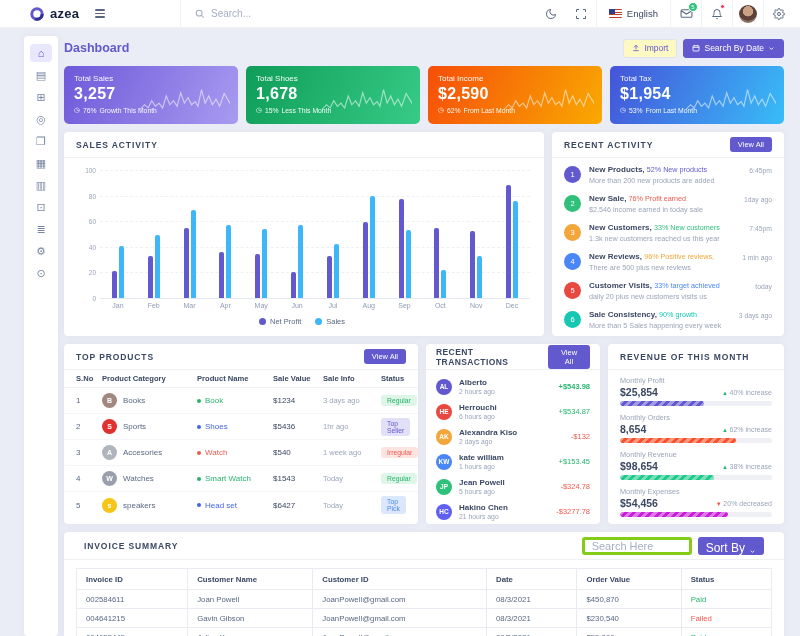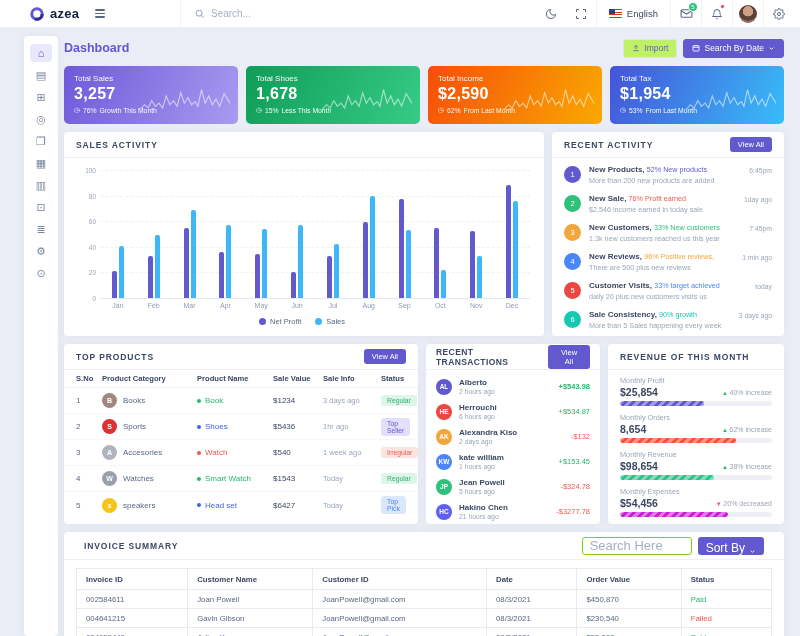--- a/index.html
+++ b/index.html
@@ -31,21 +31,21 @@
   
   .sidebar{position:absolute;left:24px;top:36px;bottom:0;width:34px;background:#fff;border-radius:4px;box-shadow:0 0 8px rgba(28,39,60,.05);display:flex;flex-direction:column;align-items:center;padding-top:8px;gap:4px}
   .side-item{width:22px;height:18px;display:flex;align-items:center;justify-content:center;border-radius:4px;color:#7987a1;font-size:11px;cursor:pointer}
   .side-item.active{background:#e9e7fb;color:#6259ce}
 
   
   .content{position:absolute;left:64px;top:28px;width:720px}
   .page-head{height:24px;margin:8px 0 6px;display:flex;align-items:center;justify-content:space-between}
   .page-title{font-size:12.5px;font-weight:bold;color:#6259ce}
   .head-actions{display:flex;gap:6px}
-  .btn-outline{display:flex;align-items:center;gap:4px;height:19px;padding:0 8px;background:#bef264;border:1px solid #dfe3ec;border-radius:3px;color:#6259ce;font-size:8.5px;cursor:pointer}
+  .btn-outline{display:flex;align-items:center;gap:4px;height:19px;padding:0 8px;background:#fef9c3;border:1px solid #dfe3ec;border-radius:3px;color:#6259ce;font-size:8.5px;cursor:pointer}
   .btn-primary{display:flex;align-items:center;gap:4px;height:19px;padding:0 8px;background:#6259ce;border:1px solid #6259ce;border-radius:3px;color:#fff;font-size:8.5px;cursor:pointer}
 
   
   .cards{display:flex;gap:8px;height:58px;margin-bottom:8px}
   .scard{flex:1;border-radius:5px;position:relative;color:#fff;padding:8px 10px;overflow:hidden}
   .scard .t{font-size:8px;opacity:.95}
   .scard .v{font-size:16px;font-weight:bold;margin-top:2px;letter-spacing:.3px}
   .scard .f{font-size:6.8px;margin-top:3px;display:flex;align-items:center;gap:3px;opacity:.95}
   .spark{position:absolute;right:8px;bottom:8px;width:52%;height:55%;opacity:.55}
 
@@ -120,21 +120,21 @@
   .rev-line{display:flex;align-items:center;justify-content:space-between;margin-top:1px}
   .rev-val{font-size:10.5px;font-weight:bold;color:#3b4863}
   .rev-change{font-size:7px;color:#9aa5b9}
   .rev-track{height:5px;background:#eef0f6;border-radius:3px;margin-top:3px;overflow:hidden}
   .rev-fill{height:100%;border-radius:3px;background-image:repeating-linear-gradient(135deg,rgba(255,255,255,.4) 0 3px,transparent 3px 6px)}
 
   
   .invoice-card{height:150px}
   .inv-head{height:28px;display:flex;align-items:center;justify-content:space-between;padding:0 20px;border-bottom:1px solid #eef0f4}
   .inv-actions{display:flex;gap:6px;align-items:center}
-  .inv-search{width:110px;height:18px;border:1px solid #84cc16;border-radius:3px;font-size:13px;padding:0 7px;color:#596882;outline:none}
+  .inv-search{width:110px;height:18px;border:3px solid #84cc16;border-radius:3px;font-size:11px;padding:0 7px;color:#596882;outline:none}
   .inv-search::placeholder{color:#a5afc4}
   .sort-btn{display:flex;align-items:flex-end;gap:4px;height:18px;padding:0 8px;background:#6259ce;color:#fff;font-size:12px;border:0;border-radius:3px;cursor:pointer}
   .inv-table{width:696px;margin:8px 12px 0;border-collapse:collapse}
   .inv-table th,.inv-table td{border:1px solid #e8ebf1;text-align:left;font-size:7.8px;padding:0 9px}
   .inv-table th{height:21px;color:#3b4863;font-weight:bold}
   .inv-table td{height:19px;color:#596882}
   .inv-table th:nth-child(1){width:16%}.inv-table th:nth-child(2){width:18%}
   .inv-table th:nth-child(3){width:25%}.inv-table th:nth-child(4){width:13%}
   .inv-table th:nth-child(5){width:15%}.inv-table th:nth-child(6){width:13%}
 </style>

